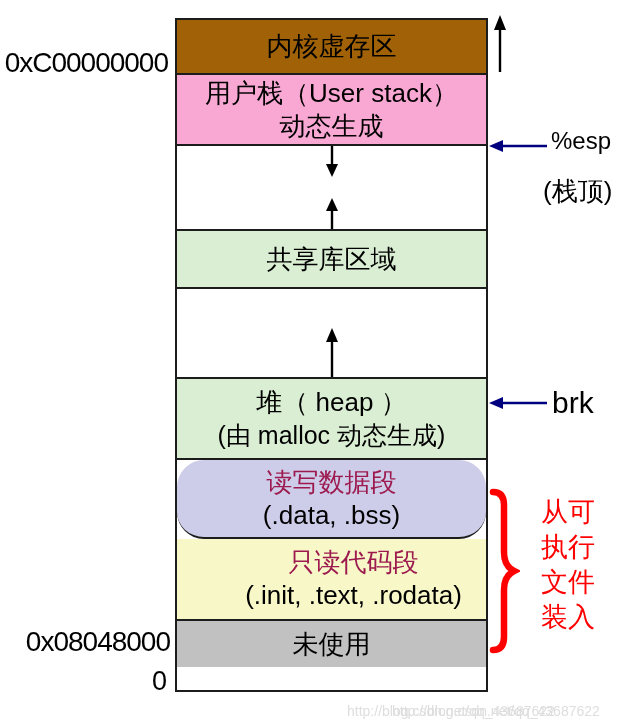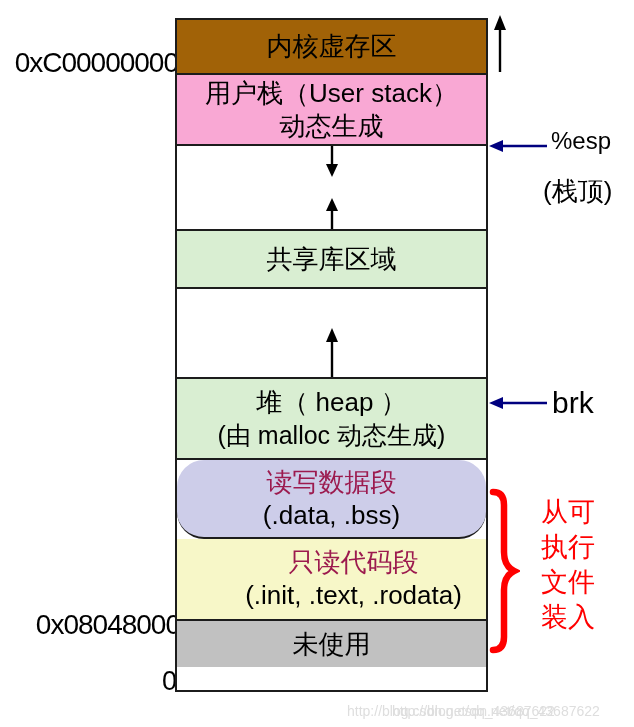--- a/index.html
+++ b/index.html
@@ -31,24 +31,24 @@
   .r-unused   {height:46px;background:#c1c1c1;}
   .maroon{color:#9c1a4e;}
   .subline{font-size:25px;}
   
   .gap-arrow{position:absolute;left:50%;transform:translateX(-50%);}
   .ga-top{top:0;}
   .ga-bottom{bottom:0;}
   
   .addr{
     position:absolute;left:0;text-align:right;
-    font-size:28px;letter-spacing:-1px;color:#000;white-space:nowrap;padding-left:10px;
+    font-size:28px;letter-spacing:-1px;color:#000;white-space:nowrap;
   }
   .addr-top {top:47px;width:168px;}
-  .addr-base{top:609px;width:170px;}
+  .addr-base{top:626px;width:170px;}
   .addr-zero{top:666px;width:166px;font-size:27px;}
   
   .rt{position:absolute;white-space:nowrap;color:#000;}
   .esp-label{left:551px;top:127px;font-size:24px;}
   .esp-sub  {left:543px;top:174px;font-size:26px;}
   .brk-label{left:552px;top:386px;font-size:30px;}
   .arrow-abs{position:absolute;}
   .loader-note{
     position:absolute;left:541px;top:495px;
     color:#ff0000;font-size:27px;line-height:35px;text-align:left;white-space:nowrap;

